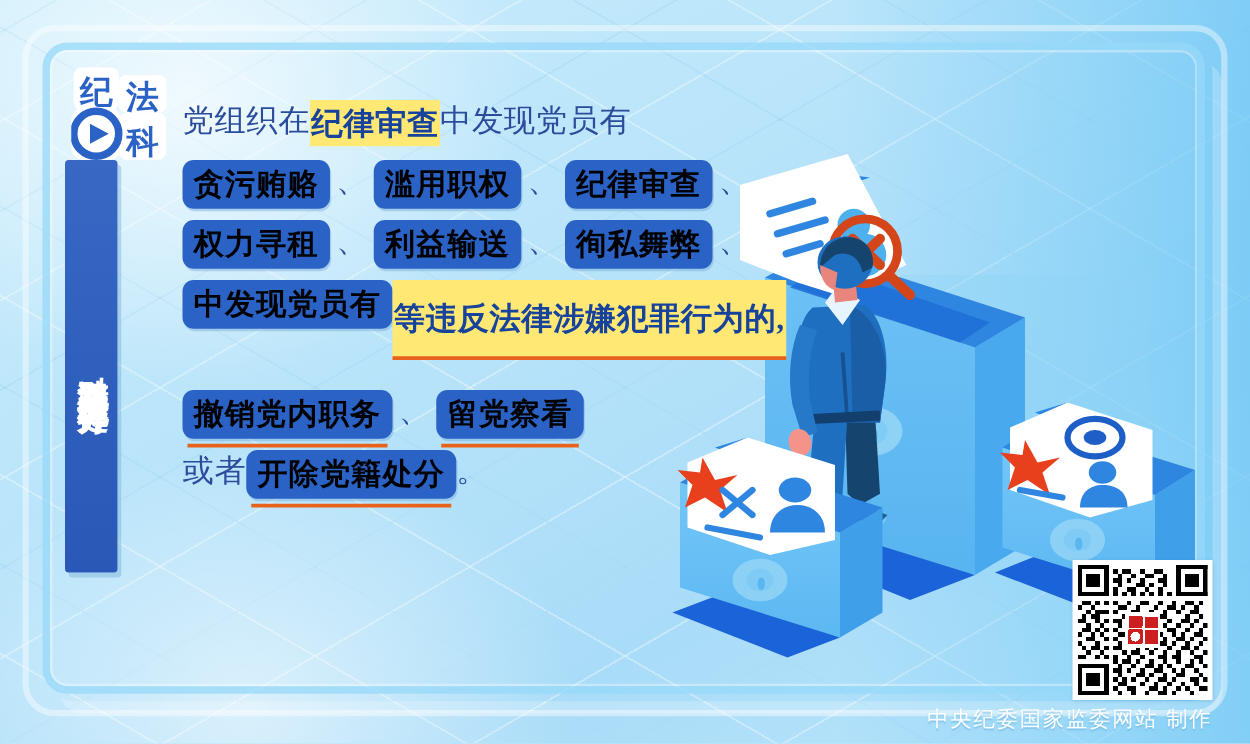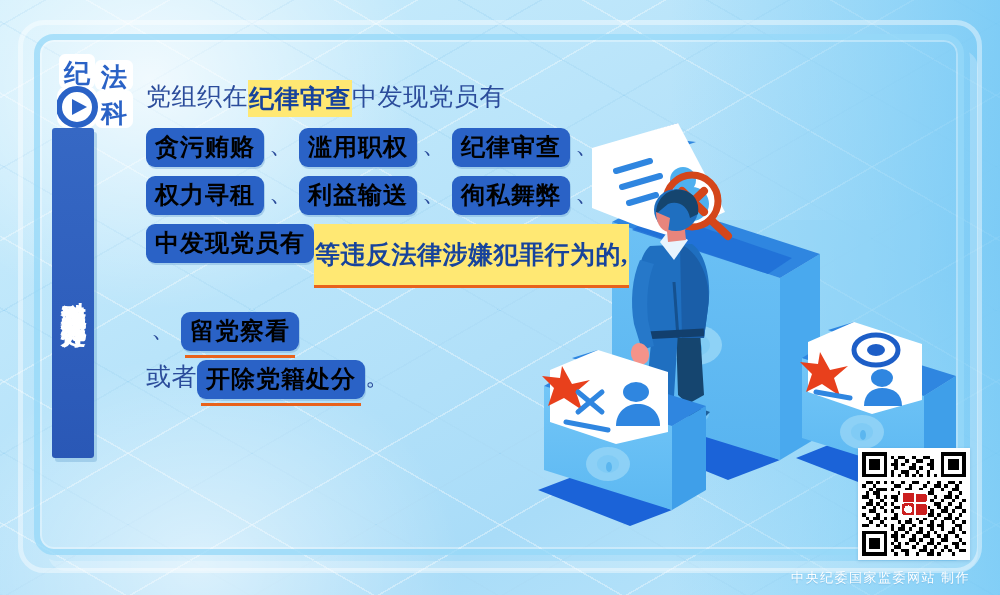--- a/index.html
+++ b/index.html
@@ -111,21 +111,21 @@
 
   
   .qr{position:absolute;left:858px;top:448px;width:112px;height:112px;z-index:14;
     background:#fff;padding:4px;box-sizing:border-box;box-shadow:0 1px 3px rgba(60,120,170,.25);}
   .qr svg{display:block;}
 
   
   .credit{
     position:absolute;right:30px;bottom:8px;z-index:15;
     font-family:"Liberation Sans","DejaVu Sans",sans-serif;
-    font-size:13px;color:#ffffff;letter-spacing:1.5px;
+    font-size:17px;color:#ffffff;letter-spacing:1.5px;
     text-shadow:0 1px 1px rgba(110,175,220,.6);
   }
 </style>
 </head>
 <body>
 
 <div id="poster">
 
   <div class="iso-grid"></div>
   <div class="iso-grid2"></div>
@@ -317,20 +317,21 @@
 
     <div class="line">
       <span class="tag">中发现党员有</span>
       <span class="hl-ul">等违反法律涉嫌犯罪行为的,</span>
     </div>
 
     <div class="gap-lg"></div>
 
 
     <div class="line">
+      <span class="tag tag-ul">撤销党内职务</span>
       <span class="sep">、</span>
       <span class="tag tag-ul">留党察看</span>
     </div>
 
     <div class="line">
       <span class="plain">或者</span>
       <span class="tag tag-ul">开除党籍处分</span>
       <span class="plain">。</span>
     </div>
 

